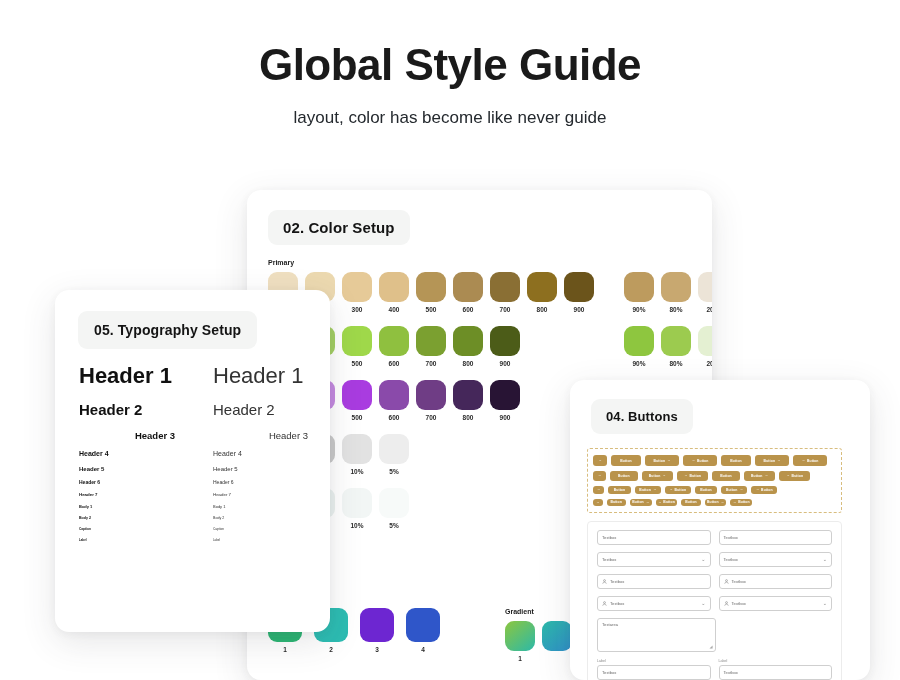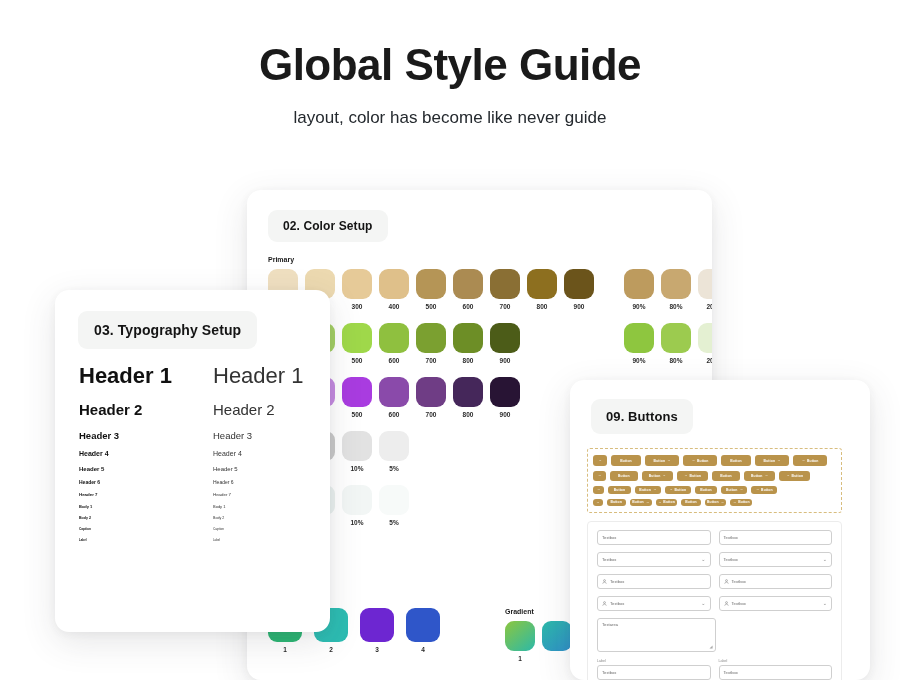--- a/index.html
+++ b/index.html
@@ -38,21 +38,21 @@
     background: #f4f5f4;
     border-radius: 9px;
     font-weight: 700;
     color: #141414;
     letter-spacing: .1px;
     white-space: nowrap;
   }
 
   
   #color-card { left: 247px; top: 190px; width: 465px; height: 490px; z-index: 1; }
-  #color-card .badge { font-size: 12px; padding: 9px 15px; margin: 20px 0 0 21px; }
+  #color-card .badge { font-size: 15px; padding: 9px 15px; margin: 20px 0 0 21px; }
   .cc-body { position: relative; padding: 14px 0 0 21px; }
   .grp-label { font-size: 7px; font-weight: 700; color: #1b1b1b; margin-bottom: 6px; }
   .swatch-row { display: flex; gap: 7px; margin-bottom: 4px; }
   .sw { width: 30px; height: 30px; border-radius: 9px; flex: 0 0 auto; }
   .tick-row { display: flex; gap: 7px; margin-bottom: 13px; }
   .tick { width: 30px; text-align: center; font-size: 6.5px; font-weight: 700; color: #2a2a2a; flex: 0 0 auto; }
 
   .ramp-wrap { position: relative; display: flex; gap: 30px; }
   .tint-block { }
 
@@ -305,31 +305,31 @@
       <div class="tick-row" style="gap:12px">
         <div class="tick" style="width:34px">1</div>
         <div class="tick" style="width:34px">2</div>
         <div class="tick" style="width:34px">3</div>
         <div class="tick" style="width:34px">4</div>
       </div>
     </div>
   </div>
 
   <div class="card" id="typo-card">
-    <div class="badge">03. Typography Setup</div>
+    <div class="badge">05. Typography Setup</div>
     <div class="typo-list" id="typo-list">
         <div class="typo-row" style="margin-bottom: 12px;">
           <div class="lcol" style="font-size: 22px;">Header 1</div>
           <div class="rcol" style="font-size: 22px;">Header 1</div>
         </div>
         <div class="typo-row" style="margin-bottom: 12px;">
           <div class="lcol" style="font-size: 15px;">Header 2</div>
           <div class="rcol" style="font-size: 15px;">Header 2</div>
         </div>
-        <div class="typo-row" style="margin-bottom: 9px;">
+        <div class="typo-row" style="margin-bottom: 9px; justify-content: flex-end;">
           <div class="lcol" style="font-size: 9.5px;">Header 3</div>
           <div class="rcol" style="font-size: 9.5px;">Header 3</div>
         </div>
         <div class="typo-row" style="margin-bottom: 9px;">
           <div class="lcol" style="font-size: 7px;">Header 4</div>
           <div class="rcol" style="font-size: 7px;">Header 4</div>
         </div>
         <div class="typo-row" style="margin-bottom: 7px;">
           <div class="lcol" style="font-size: 6px;">Header 5</div>
           <div class="rcol" style="font-size: 6px;">Header 5</div>
@@ -355,21 +355,21 @@
           <div class="rcol" style="font-size: 3.2px;">Caption</div>
         </div>
         <div class="typo-row" style="margin-bottom: 7px;">
           <div class="lcol" style="font-size: 2.9px;">Label</div>
           <div class="rcol" style="font-size: 2.9px;">Label</div>
         </div>
       </div>
   </div>
 
   <div class="card" id="btn-card">
-    <div class="badge">09. Buttons</div>
+    <div class="badge">04. Buttons</div>
 
     <div class="btn-grid-box" id="btn-grid">
         <div class="btn-grid-row">
           <div class="gbtn" style="height: 11px; width: 14px;">
             <span class="arw">→</span>
           </div>
           <div class="gbtn" style="height: 11px; width: 30px;">
             <span class="lbl">Button</span>
           </div>
           <div class="gbtn" style="height: 11px; width: 34px;">

